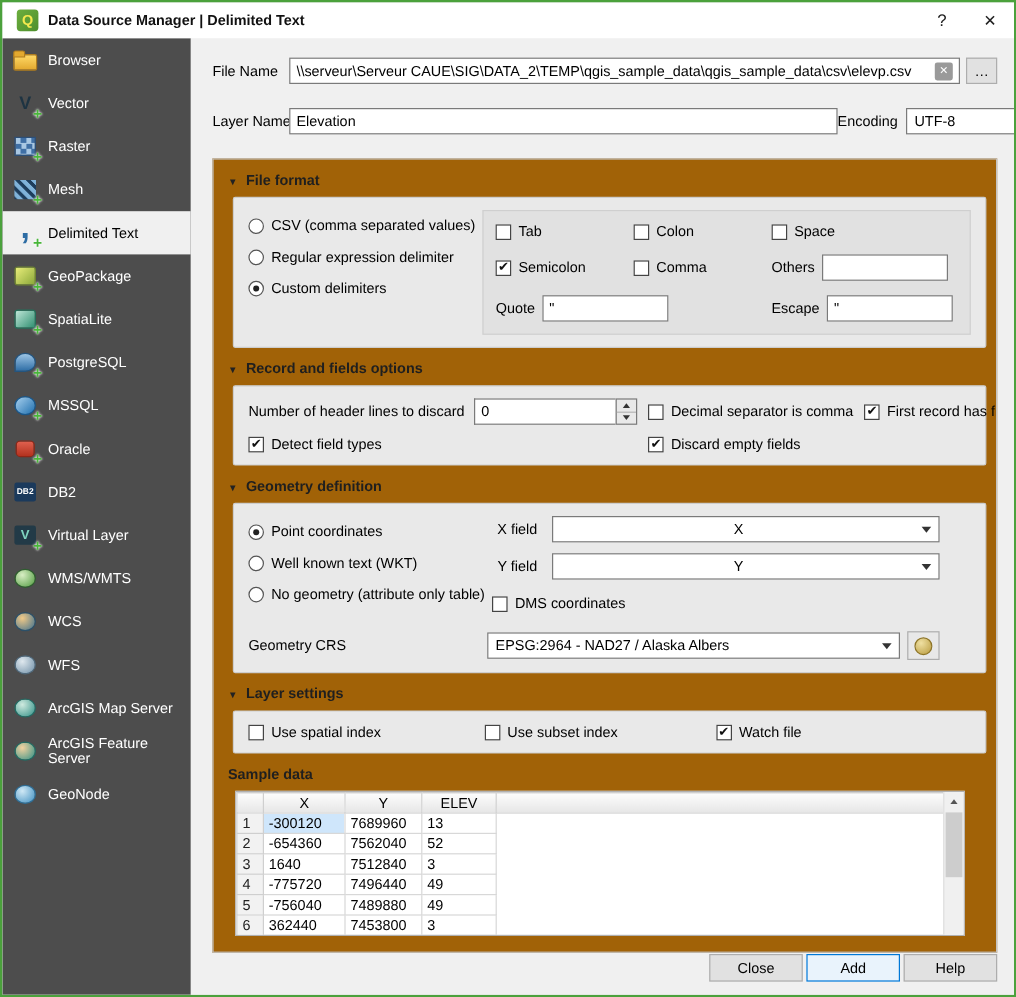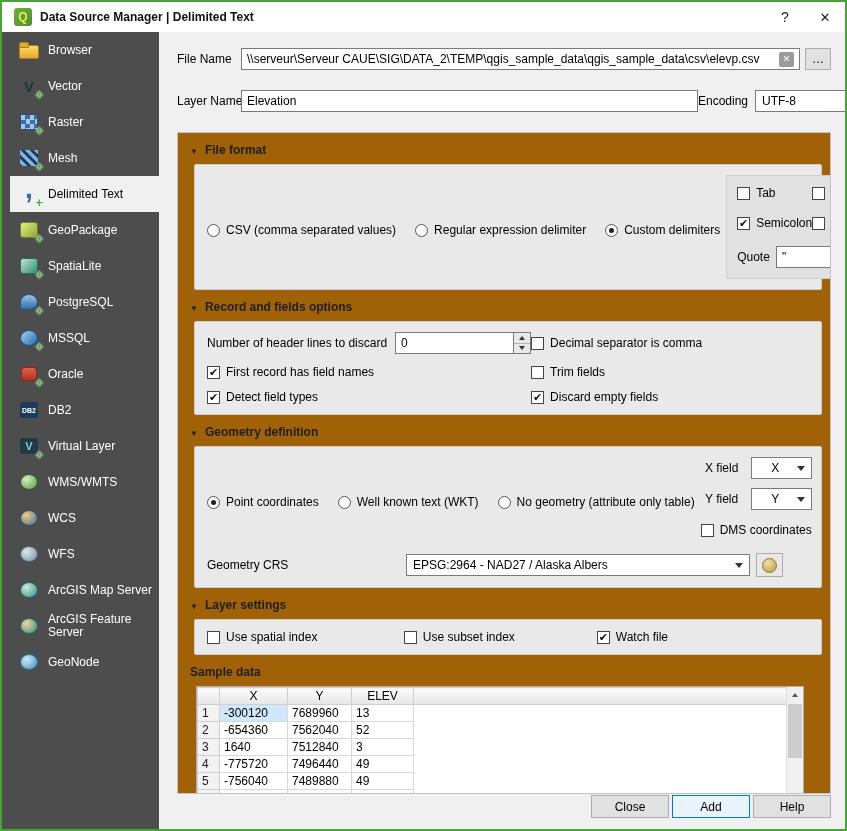--- a/index.html
+++ b/index.html
@@ -11,21 +11,21 @@
   .titlebar{position:absolute;top:0;left:0;right:0;height:30px;background:#fff;display:flex;align-items:center;padding-left:12px;}
   .qgis-logo{width:18px;height:18px;border-radius:3px;background:linear-gradient(135deg,#6cae3e,#4e8f2c);color:#f5e94f;font-weight:bold;font-size:12px;display:flex;align-items:center;justify-content:center;}
   .qgis-logo::before{content:"Q";}
   .title-text{margin-left:8px;font-weight:bold;font-size:12px;color:#111;}
   .tb-spacer{flex:1;}
   .tb-btn{width:40px;height:30px;display:flex;align-items:center;justify-content:center;font-size:13px;color:#222;cursor:pointer;}
   .help-btn::before{content:"?";font-size:14px;}
   .close-btn::before{content:"✕";font-size:13px;}
 
   
-  .sidebar{position:absolute;top:30px;left:0;width:157px;bottom:0;background:#4d4d4d;overflow:hidden;padding-left:8px;}
+  .sidebar{position:absolute;top:30px;left:0;width:157px;bottom:0;background:#4d4d4d;overflow:hidden;}
   .si{height:36px;display:flex;align-items:center;gap:8px;padding:0 4px 0 8px;color:#fff;cursor:pointer;}
   .si.checked{background:#f0f0f0;color:#000;}
   .si-label{font-size:12px;line-height:1.05;}
   .ic{width:22px;height:20px;position:relative;display:flex;align-items:center;justify-content:center;flex:0 0 22px;}
   .plus::after{content:"+";position:absolute;right:-3px;bottom:-6px;color:#49b63a;font-size:13px;font-weight:bold;text-shadow:0 0 2px #fff,0 0 2px #fff;}
   .ic-browser::before{content:"";position:absolute;left:1px;top:5px;width:18px;height:12px;background:linear-gradient(#ffd966,#e3a92f);border:1px solid #b07d1e;border-radius:2px;}
   .ic-browser::after{content:"";position:absolute;left:1px;top:2px;width:8px;height:4px;background:#e3a92f;border:1px solid #b07d1e;border-radius:2px 2px 0 0;}
   .ic-vector{color:#1d3342;font-size:15px;font-weight:bold;}
   .ic-vector::before{content:"V";}
   .ic-raster::before{content:"";position:absolute;inset:2px;background:repeating-conic-gradient(#3f6fa5 0% 25%,#a8c7e3 0% 50%);background-size:9px 9px;border:1px solid #2c4f78;}
@@ -67,36 +67,36 @@
 
   .frame{border:1px solid #c3c3c3;margin-top:6px;height:662px;padding:10px 6px 8px 8px;background:#a16207;overflow:hidden;}
   .section{margin-bottom:10px;}
   .sec-h{display:flex;align-items:center;gap:7px;font-weight:bold;color:#1f1f1f;margin:0 0 7px 4px;cursor:pointer;}
   .tri::before{content:"▼";font-size:8px;color:#222;}
   .sec-h.plain{margin-left:4px;cursor:default;}
   .panel{background:#e9e9e9;border:1px solid #cdcdcd;border-radius:2px;padding:10px 12px;margin:0 2px 0 8px;}
 
   
   .ff-panel{display:flex;gap:6px;}
-  .radio-col{flex:0 0 180px;display:flex;flex-direction:row;gap:19px;padding-top:6px;}
+  .radio-col{flex:0 0 180px;display:flex;flex-direction:column;gap:12px;padding-top:6px;}
   .radio-col.wide{flex:0 0 193px;}
   .rb{display:flex;align-items:center;gap:6px;cursor:pointer;white-space:nowrap;}
   .radio{width:13px;height:13px;border:1px solid #555;border-radius:50%;background:#fff;position:relative;flex:0 0 13px;}
   .radio.checked::after{content:"";position:absolute;inset:3px;border-radius:50%;background:#222;}
   .subpanel{flex:1;background:#e1e1e1;border:1px solid #cfcfcf;padding:10px 10px;display:grid;grid-template-columns:1fr 1fr 1.35fr;row-gap:12px;align-items:center;}
   .cb{display:flex;align-items:center;gap:6px;cursor:pointer;white-space:nowrap;}
   .box{width:13px;height:13px;background:#fff;border:1px solid #444;display:inline-flex;align-items:center;justify-content:center;flex:0 0 13px;}
   .box.checked::before{content:"✔";font-size:11px;color:#111;line-height:1;}
   .inline{display:flex;align-items:center;gap:6px;}
   .w105{width:105px;flex:0 0 105px;}
   .span2{grid-column:1 / span 2;}
   .col3{grid-column:3;}
 
   
-  .rec-grid{display:grid;grid-template-columns:1fr 1fr;row-gap:11px;align-items:center;}
+  .rec-grid{display:grid;grid-template-columns:1fr 1fr 1fr 1fr;row-gap:11px;align-items:center;gap:9px;}
   .spinrow{display:flex;align-items:center;gap:8px;}
   .spinbox{display:flex;align-items:stretch;height:22px;}
   .spin-val{width:118px;border-right:none;}
   .spin-btns{width:18px;border:1px solid #7a7a7a;background:#e9e9e9;display:flex;flex-direction:column;}
   .spin-b{flex:1;display:flex;align-items:center;justify-content:center;cursor:pointer;}
   .spin-b + .spin-b{border-top:1px solid #b5b5b5;}
 
   
   .geo-top{display:flex;gap:6px;text-align:center;}
   .fields-col{flex:1;display:flex;flex-direction:column;gap:9px;padding-right:26px;}

